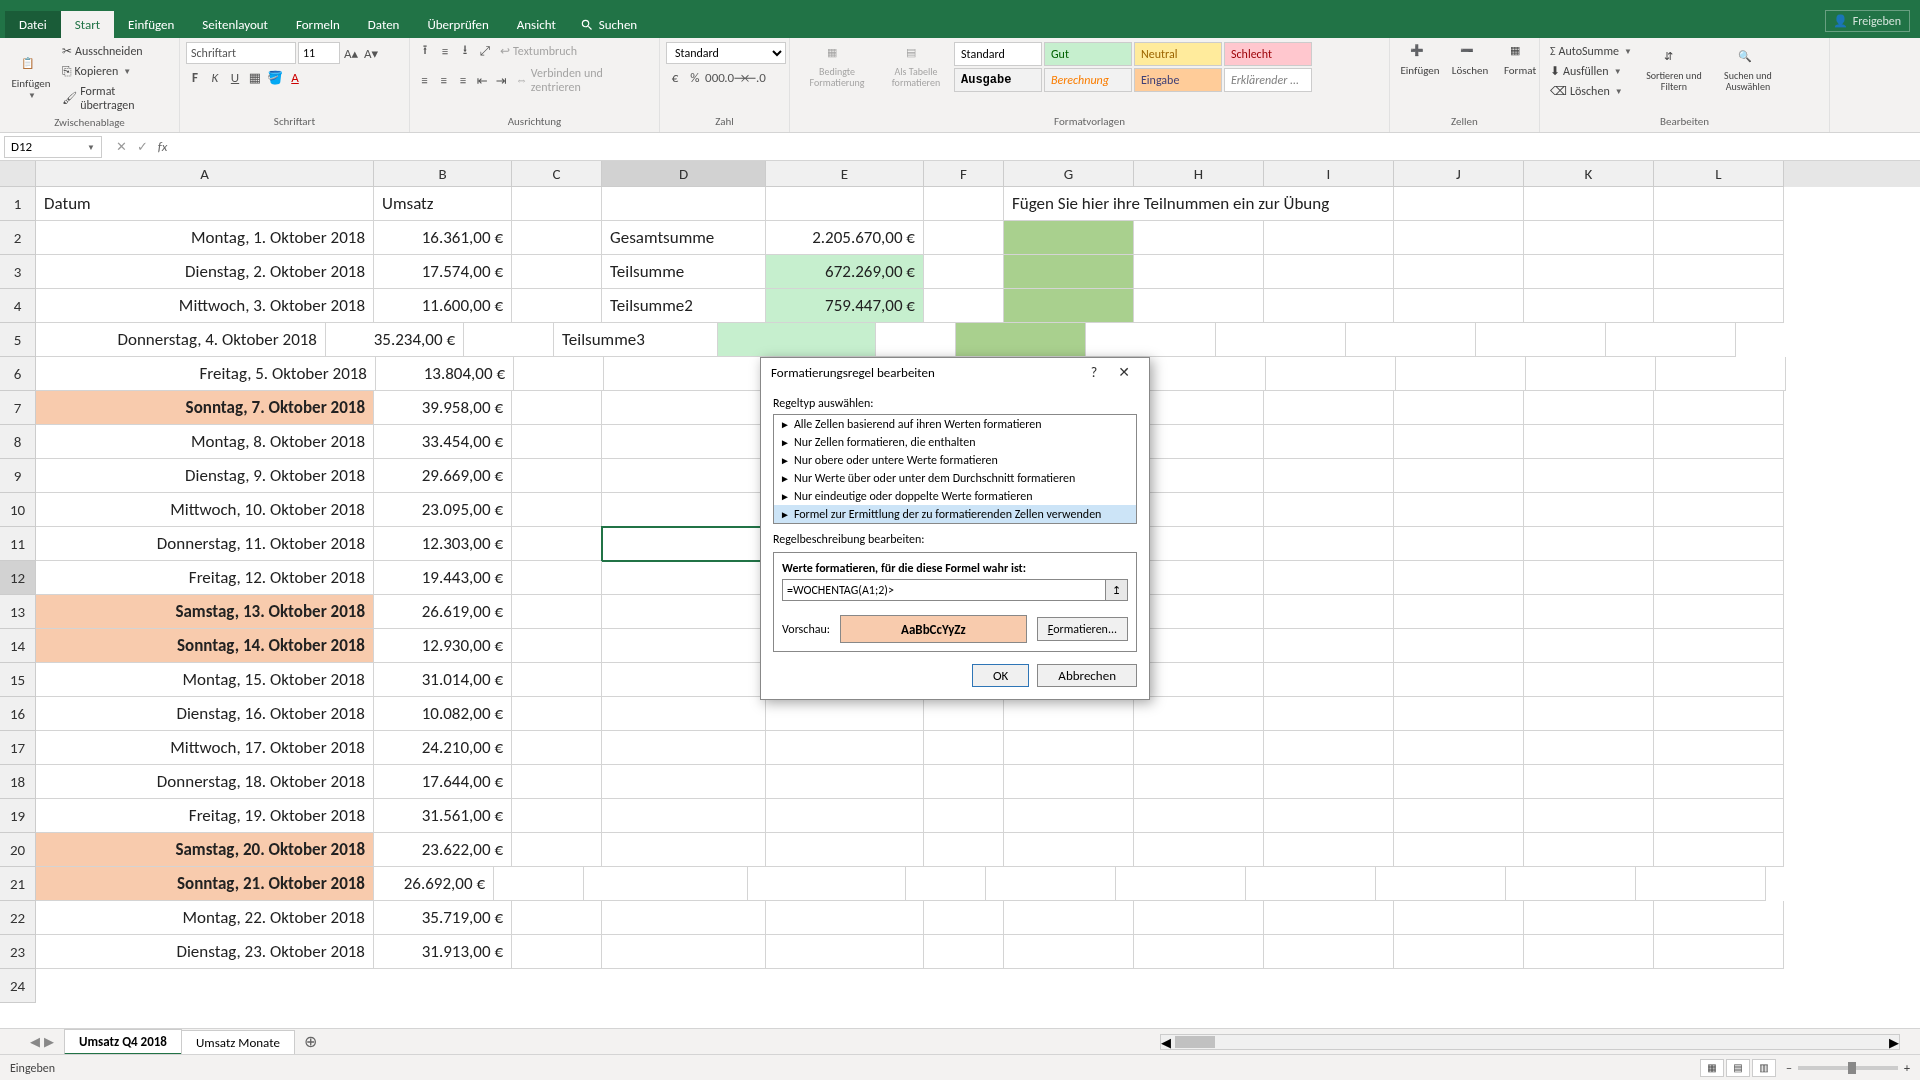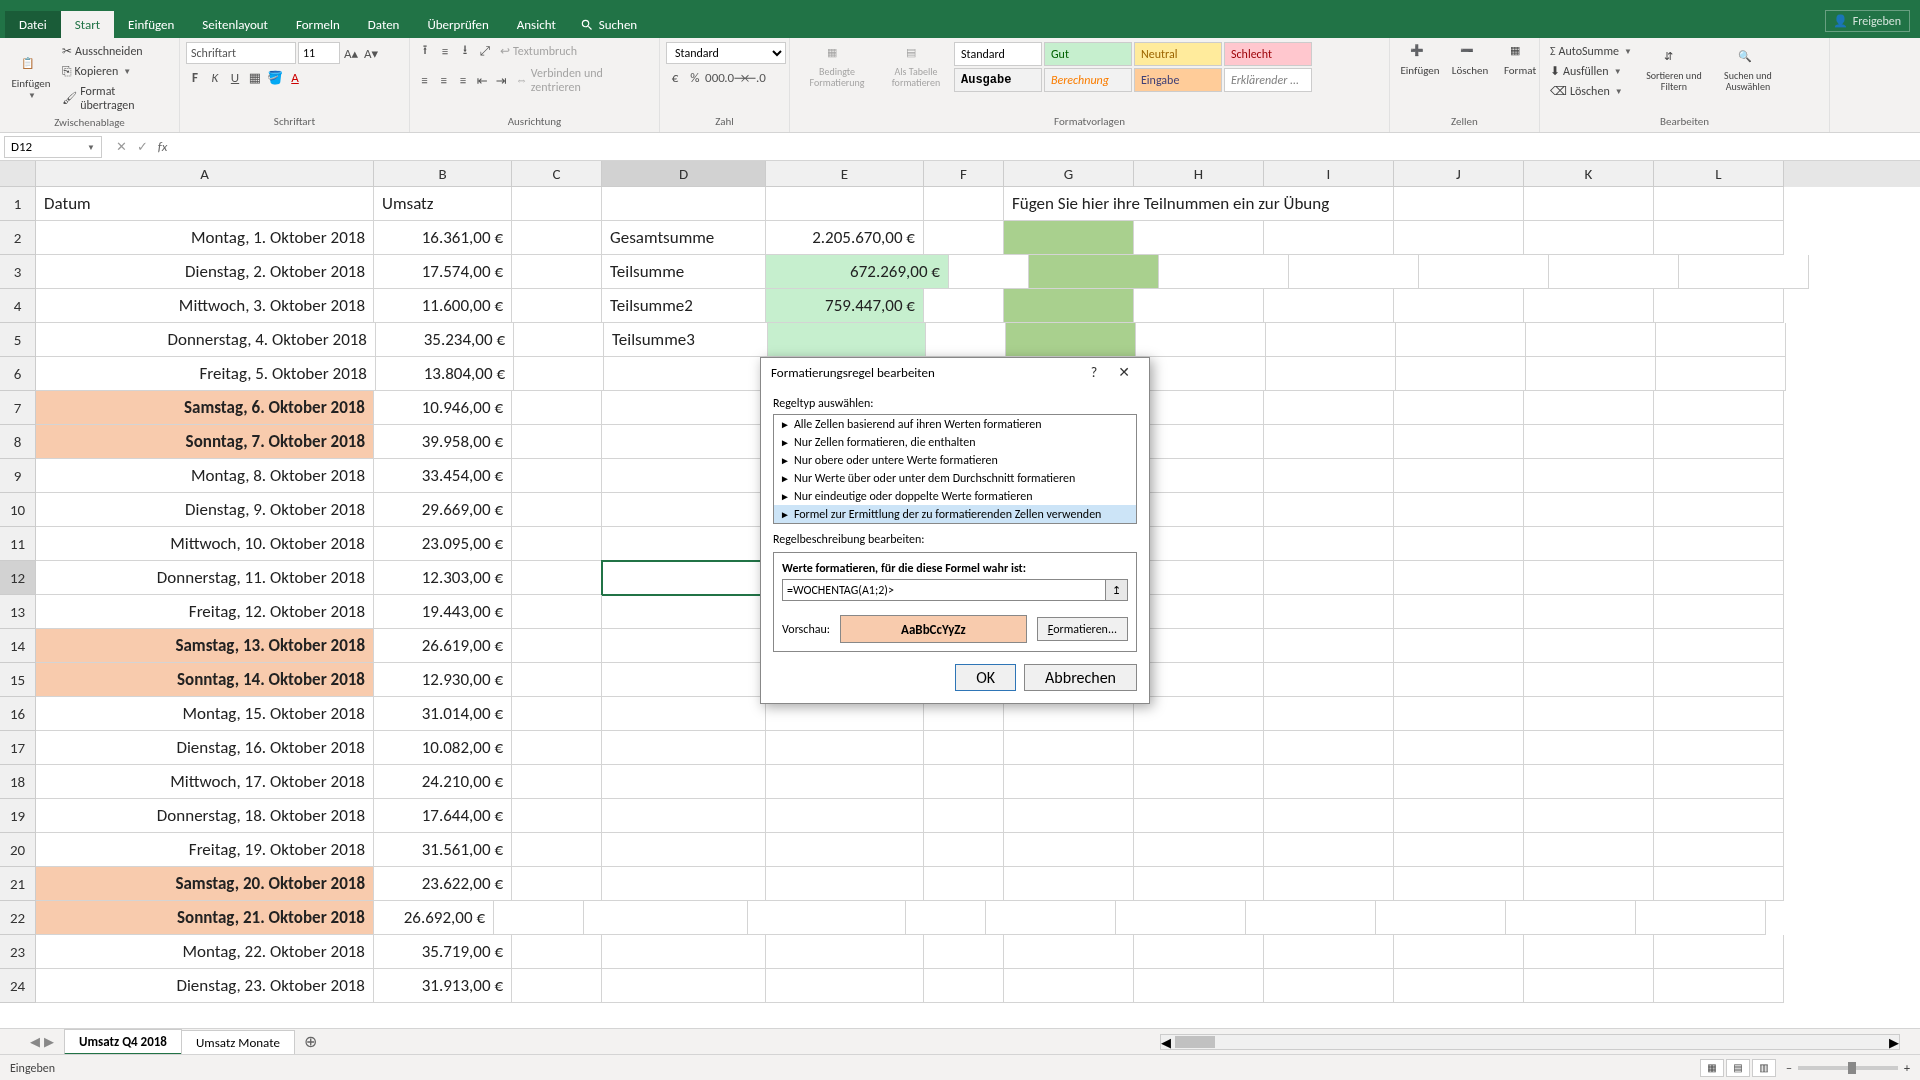--- a/index.html
+++ b/index.html
@@ -78,21 +78,21 @@
 .rule-arrow { font-size:10px; }
 .desc-box { border:1px solid #888; padding:8px; margin-top:6px; }
 .formula-field { display:flex; margin-top:4px; }
 .formula-field input { flex:1; border:1px solid #888; height:22px; padding:0 4px; font-size:12px; }
 .formula-field .picker { width:22px; height:22px; border:1px solid #888; border-left:none; display:flex; align-items:center; justify-content:center; background:#e8e8e8; font-size:11px; }
 .preview-row { display:flex; align-items:center; gap:10px; margin-top:14px; }
 .preview-lbl { font-size:12px; }
 .preview-box { flex:1; border:1px solid #888; height:28px; background:#f8cbad; display:flex; align-items:center; justify-content:center; font-weight:bold; font-size:13px; }
 .fmt-btn { border:1px solid #888; padding:4px 10px; background:#f0f0f0; font-size:12px; }
 .dialog-buttons { display:flex; justify-content:flex-end; gap:8px; margin-top:12px; }
-.dlg-btn { border:1px solid #888; padding:3px 20px; background:#f0f0f0; font-size:16px; }
+.dlg-btn { border:1px solid #888; padding:3px 20px; background:#f0f0f0; font-size:13px; }
 .dlg-btn.primary { border:1.5px solid #2e75b6; }
 
 
 .sheet-tabs { position:absolute; bottom:26px; left:0; right:0; height:26px; background:#f3f2f1; border-top:1px solid #d4d4d4; display:flex; align-items:center; padding-left:20px; font-size:13px; }
 .sheet-nav { display:flex; gap:4px; padding:0 10px; color:#888; }
 .sheet-tab { padding:4px 14px; border:1px solid #ccc; border-bottom:none; background:#fff; margin-right:-1px; }
 .sheet-tab.active { font-weight:bold; border-bottom:2px solid #217346; }
 .sheet-add { padding:0 10px; color:#666; font-size:16px; }
 .hscroll { position:absolute; right:20px; width:740px; height:16px; bottom:4px; background:#f0f0f0; border:1px solid #ccc; display:flex; align-items:center; }
 .hscroll .thumb { width:40px; height:12px; background:#c1c1c1; margin-left:4px; }
@@ -386,21 +386,21 @@
         <div class="cell " style="width: 130px;"></div>
         <div class="cell " style="width: 130px;"></div>
         <div class="cell " style="width: 130px;"></div>
         <div class="cell " style="width: 130px;"></div>
       </div>
       <div class="cell-row">
         <div class="cell right" style="width: 338px;">Dienstag, 2. Oktober 2018</div>
         <div class="cell right" style="width: 138px;">17.574,00 €</div>
         <div class="cell " style="width: 90px;"></div>
         <div class="cell " style="width: 164px;">Teilsumme</div>
-        <div class="cell right greenhl" style="width: 183px;">672.269,00 €</div>
+        <div class="cell right greenhl" style="width: 158px;">672.269,00 €</div>
         <div class="cell " style="width: 80px;"></div>
         <div class="cell greentile" style="width: 130px;"></div>
         <div class="cell " style="width: 130px;"></div>
         <div class="cell " style="width: 130px;"></div>
         <div class="cell " style="width: 130px;"></div>
         <div class="cell " style="width: 130px;"></div>
         <div class="cell " style="width: 130px;"></div>
       </div>
       <div class="cell-row">
         <div class="cell right" style="width: 338px;">Mittwoch, 3. Oktober 2018</div>
@@ -410,50 +410,36 @@
         <div class="cell right greenhl" style="width: 158px;">759.447,00 €</div>
         <div class="cell " style="width: 80px;"></div>
         <div class="cell greentile" style="width: 130px;"></div>
         <div class="cell " style="width: 130px;"></div>
         <div class="cell " style="width: 130px;"></div>
         <div class="cell " style="width: 130px;"></div>
         <div class="cell " style="width: 130px;"></div>
         <div class="cell " style="width: 130px;"></div>
       </div>
       <div class="cell-row">
-        <div class="cell right" style="width: 340px; text-align: center;">Donnerstag, 4. Oktober 2018</div>
+        <div class="cell right" style="width: 290px; text-align: center;">Donnerstag, 4. Oktober 2018</div>
         <div class="cell right" style="width: 138px;">35.234,00 €</div>
         <div class="cell " style="width: 90px;"></div>
         <div class="cell " style="width: 164px;">Teilsumme3</div>
         <div class="cell right greenhl" style="width: 158px;"></div>
         <div class="cell " style="width: 80px;"></div>
         <div class="cell greentile" style="width: 130px;"></div>
         <div class="cell " style="width: 130px;"></div>
         <div class="cell " style="width: 130px;"></div>
         <div class="cell " style="width: 130px;"></div>
         <div class="cell " style="width: 130px;"></div>
         <div class="cell " style="width: 130px;"></div>
       </div>
       <div class="cell-row">
         <div class="cell right" style="width: 340px;">Freitag, 5. Oktober 2018</div>
         <div class="cell right" style="width: 138px;">13.804,00 €</div>
-        <div class="cell " style="width: 90px;"></div>
-        <div class="cell " style="width: 164px;"></div>
-        <div class="cell right" style="width: 158px;"></div>
-        <div class="cell " style="width: 80px;"></div>
-        <div class="cell " style="width: 130px;"></div>
-        <div class="cell " style="width: 130px;"></div>
-        <div class="cell " style="width: 130px;"></div>
-        <div class="cell " style="width: 130px;"></div>
-        <div class="cell " style="width: 130px;"></div>
-        <div class="cell " style="width: 130px;"></div>
-      </div>
-      <div class="cell-row">
-        <div class="cell right weekend" style="width: 338px;">Samstag, 6. Oktober 2018</div>
-        <div class="cell right" style="width: 138px;">10.946,00 €</div>
         <div class="cell " style="width: 90px;"></div>
         <div class="cell " style="width: 164px;"></div>
         <div class="cell right" style="width: 158px;"></div>
         <div class="cell " style="width: 80px;"></div>
         <div class="cell " style="width: 130px;"></div>
         <div class="cell " style="width: 130px;"></div>
         <div class="cell " style="width: 130px;"></div>
         <div class="cell " style="width: 130px;"></div>
         <div class="cell " style="width: 130px;"></div>
         <div class="cell " style="width: 130px;"></div>

